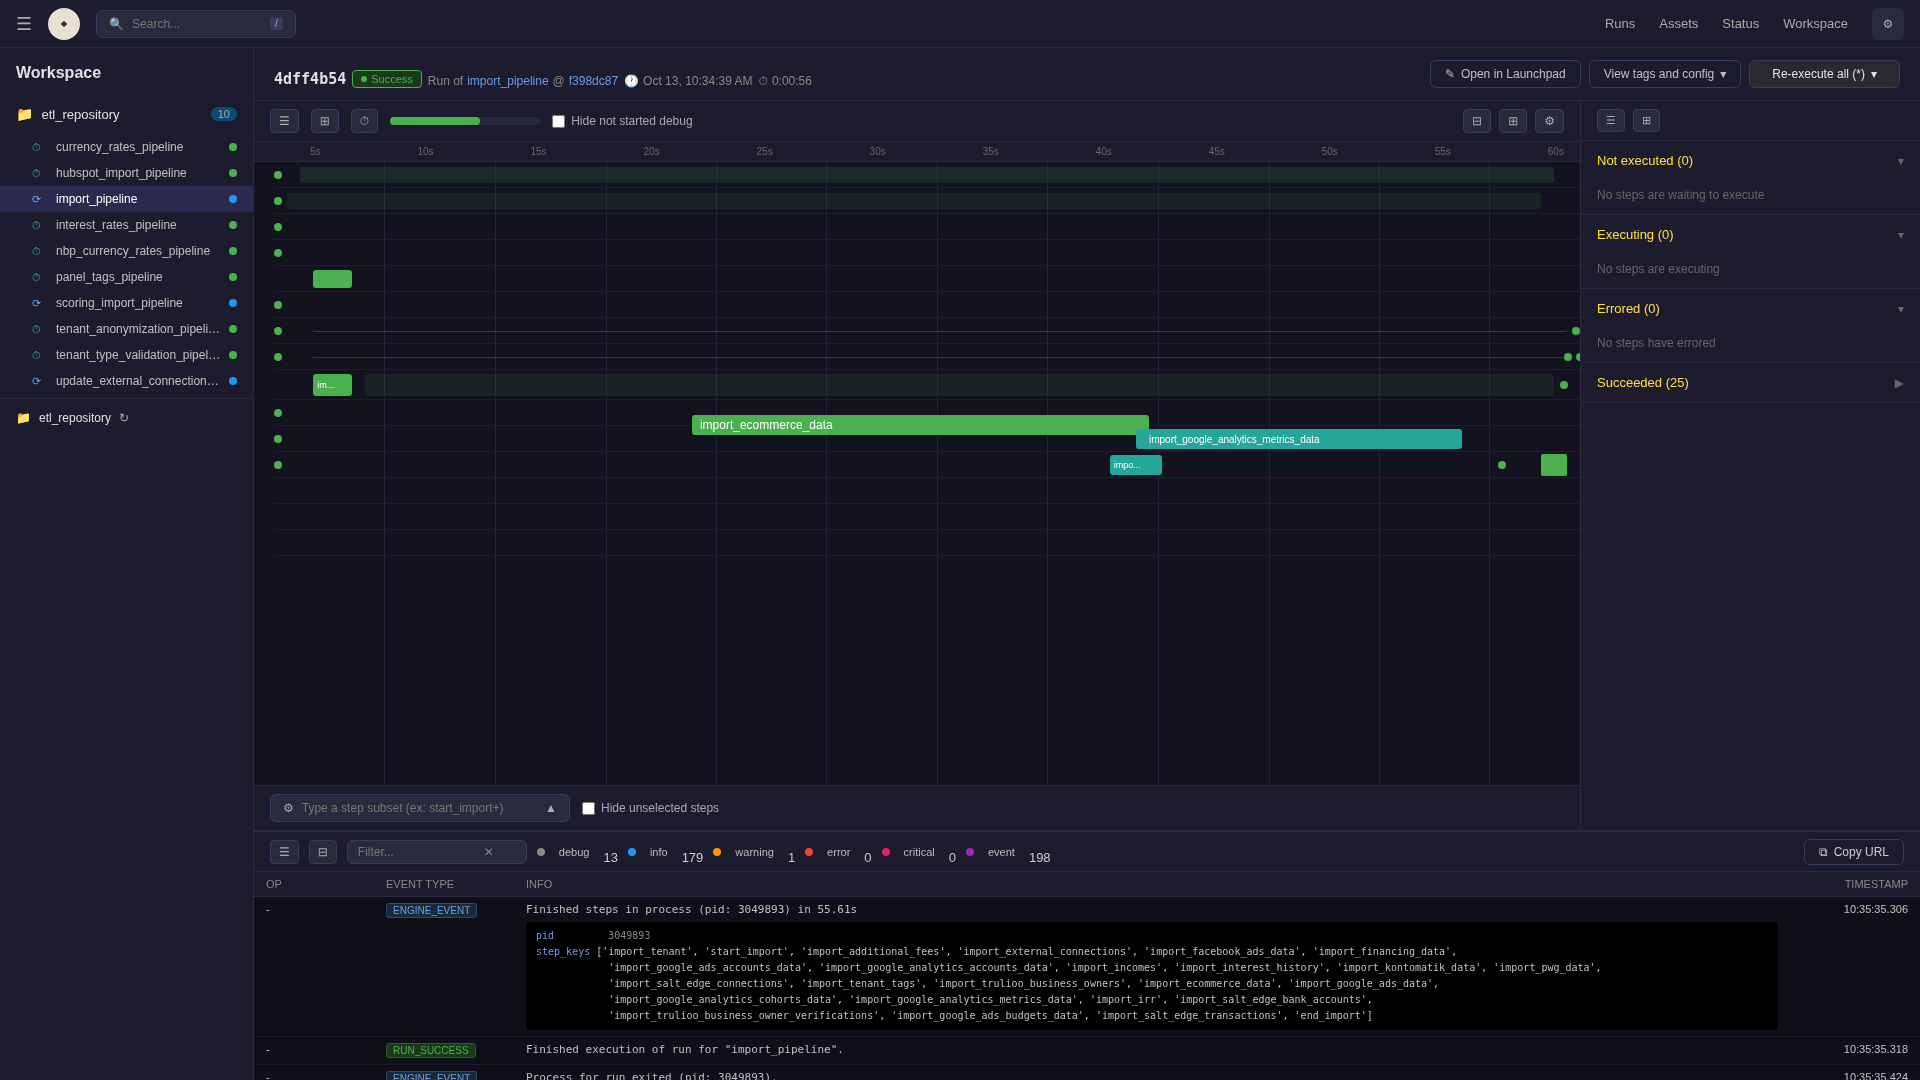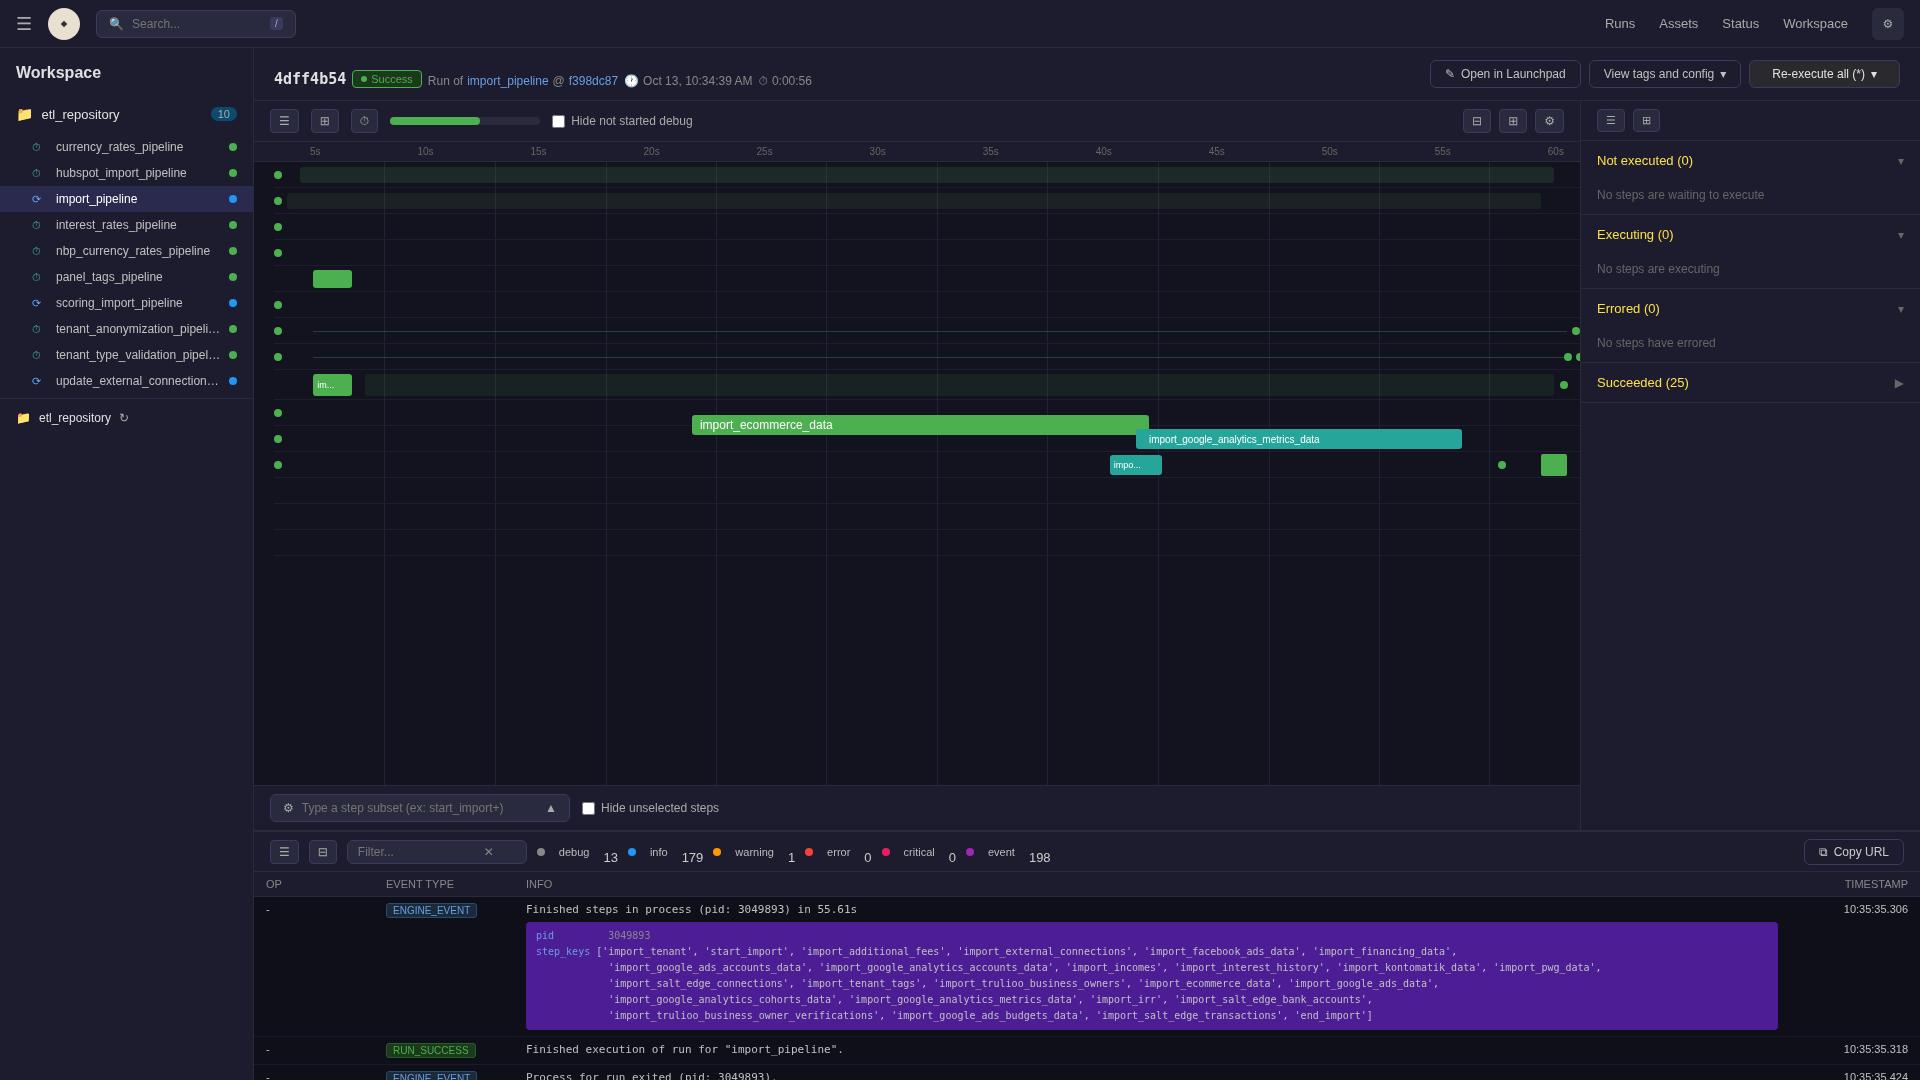--- a/index.html
+++ b/index.html
@@ -502,21 +502,21 @@
             </thead>
             <tbody>
 
               <tr>
                 <td><span>-</span></td>
                 <td>
                   <span class="event-type-badge engine-event">ENGINE_EVENT</span>
                 </td>
                 <td>
                   <div class="log-info-content">Finished steps in process (pid: 3049893) in 55.61s</div>
-                  <div style="background:#4c1d95; border-radius:4px; padding:6px 10px; margin-top:6px; font-family:monospace; font-size:10px; color:#888; line-height:1.6;">
+                  <div style="background:#000000; border-radius:4px; padding:6px 10px; margin-top:6px; font-family:monospace; font-size:10px; color:#888; line-height:1.6;">
                     <span class="log-key">pid</span>
                     <span> &nbsp;&nbsp;&nbsp;&nbsp;&nbsp;&nbsp;&nbsp;&nbsp;3049893</span>
                     <br>
                     <span class="log-key">step_keys</span>
                     <span style="color:#c0c0c0; display:inline; font-size:10px;"> ['import_tenant', 'start_import', 'import_additional_fees', 'import_external_connections', 'import_facebook_ads_data', 'import_financing_data',<br>&nbsp;&nbsp;&nbsp;&nbsp;&nbsp;&nbsp;&nbsp;&nbsp;&nbsp;&nbsp;&nbsp;&nbsp;'import_google_ads_accounts_data', 'import_google_analytics_accounts_data', 'import_incomes', 'import_interest_history', 'import_kontomatik_data', 'import_pwg_data',<br>&nbsp;&nbsp;&nbsp;&nbsp;&nbsp;&nbsp;&nbsp;&nbsp;&nbsp;&nbsp;&nbsp;&nbsp;'import_salt_edge_connections', 'import_tenant_tags', 'import_trulioo_business_owners', 'import_ecommerce_data', 'import_google_ads_data',<br>&nbsp;&nbsp;&nbsp;&nbsp;&nbsp;&nbsp;&nbsp;&nbsp;&nbsp;&nbsp;&nbsp;&nbsp;'import_google_analytics_cohorts_data', 'import_google_analytics_metrics_data', 'import_irr', 'import_salt_edge_bank_accounts',<br>&nbsp;&nbsp;&nbsp;&nbsp;&nbsp;&nbsp;&nbsp;&nbsp;&nbsp;&nbsp;&nbsp;&nbsp;'import_trulioo_business_owner_verifications', 'import_google_ads_budgets_data', 'import_salt_edge_transactions', 'end_import']</span>
                   </div>
                 </td>
                 <td class="timestamp">10:35:35.306</td>
               </tr>
 

